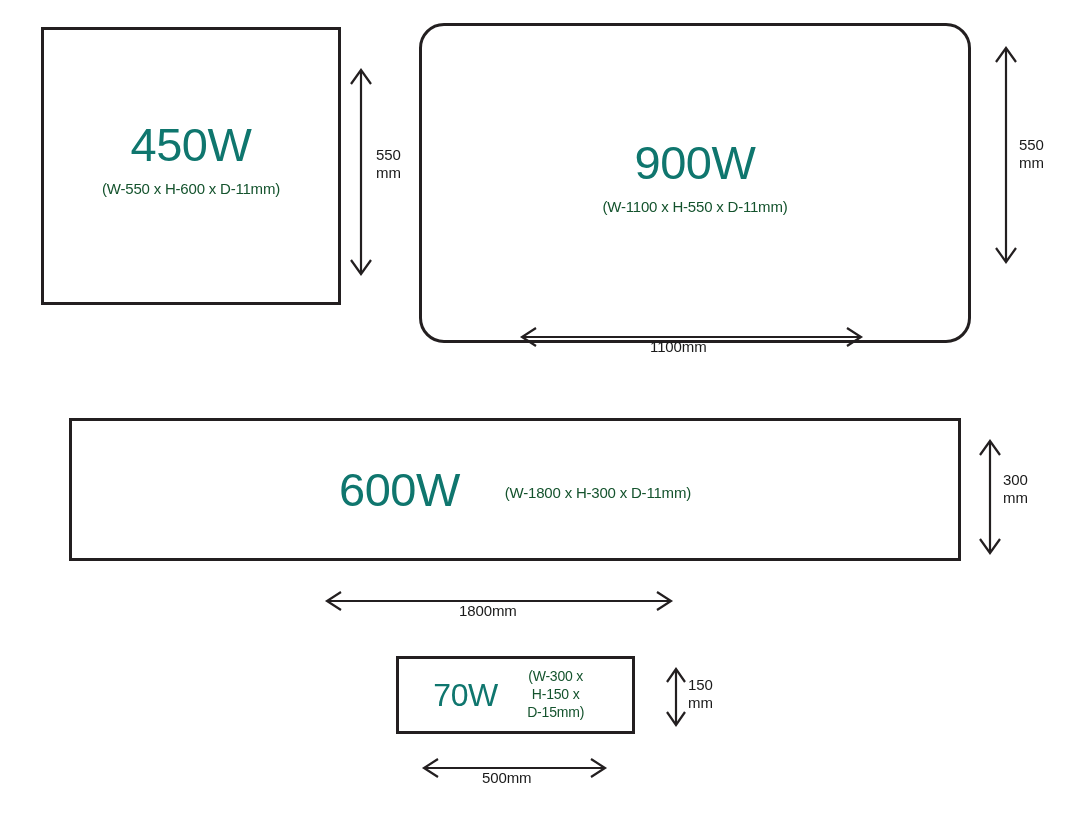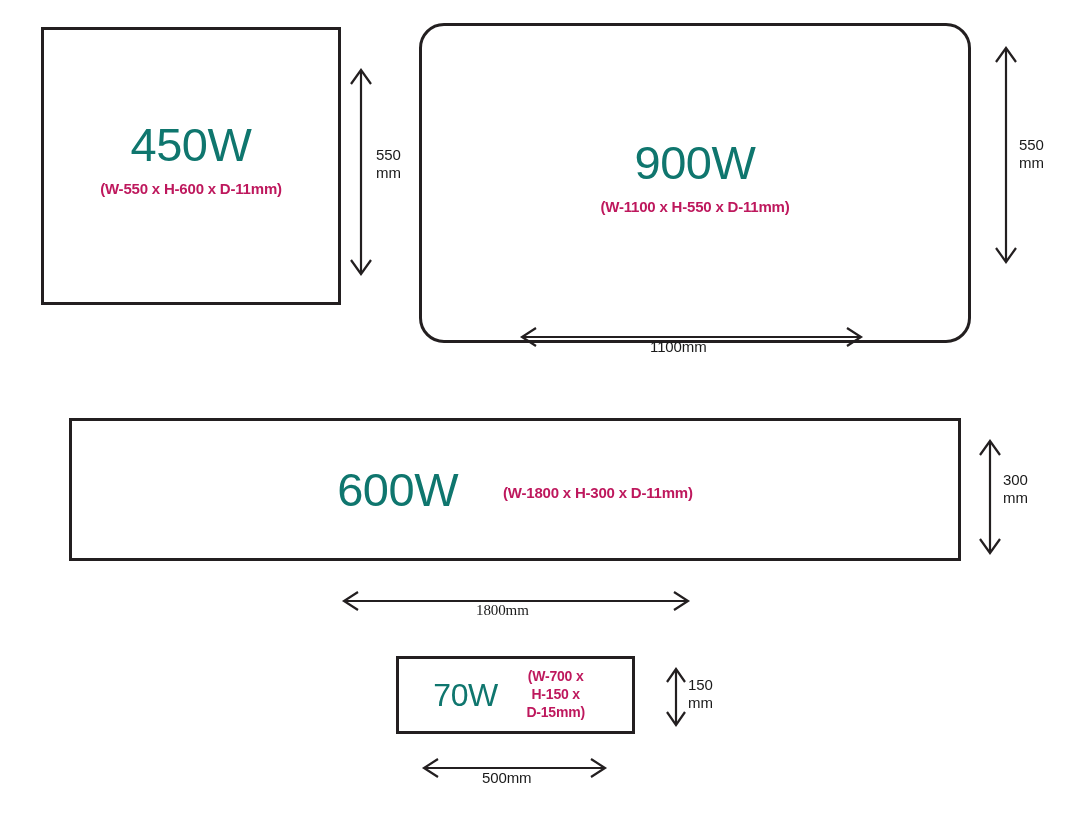--- a/index.html
+++ b/index.html
@@ -41,22 +41,22 @@
     align-items: center;
     justify-content: center;
   }
   .watt {
     color: #0f766e;
     font-weight: 300;
     letter-spacing: -0.5px;
     white-space: nowrap;
   }
   .dims {
-    color: #be185d;
-    font-weight: 700;
+    color: #14532d;
+    font-weight: 400;
     white-space: nowrap;
     letter-spacing: -0.2px;
   }
   .dims.stacked {
     white-space: normal;
     text-align: center;
     line-height: 1.28;
   }
 
   
@@ -115,21 +115,21 @@
 
   
   #dim-h-1100 { left: 519px; top: 326px; }
   #dim-h-1100 .dim-label { left: 131px; top: 12px; }
 
   
   #dim-v-300 { left: 977px; top: 437px; }
   #dim-v-300 .dim-label { left: 26px; top: 34px; }
 
   
-  #dim-h-1800 { left: 341px; top: 590px; font-family: Liberation Serif, serif; }
+  #dim-h-1800 { left: 324px; top: 590px; }
   #dim-h-1800 .dim-label { left: 135px; top: 12px; }
 
   
   #dim-v-150 { left: 663px; top: 666px; }
   #dim-v-150 .dim-label { left: 25px; top: 10px; }
 
   
   #dim-h-500 { left: 421px; top: 757px; }
   #dim-h-500 .dim-label { left: 61px; top: 12px; }
 </style>
@@ -211,21 +211,21 @@
       <polyline points="17,2 3,11 17,20" fill="none" stroke="#231f20" stroke-width="2.2"></polyline>
       <polyline points="333,2 347,11 333,20" fill="none" stroke="#231f20" stroke-width="2.2"></polyline>
     </svg>
     <div class="dim-label">1800mm</div>
   </div>
 
   <div class="panel" id="panel-70">
     <div class="panel-inner row">
       <div class="watt">70W</div>
       <div class="dims stacked">
-        <span>(W-700 x</span><br>
+        <span>(W-300 x</span><br>
         <span>H-150 x</span><br>
         <span>D-15mm)</span>
       </div>
     </div>
   </div>
 
   <div class="dim" id="dim-v-150">
     <svg width="26" height="62" viewBox="0 0 26 62" aria-hidden="true">
       <line x1="13" y1="5" x2="13" y2="57" stroke="#231f20" stroke-width="2.2"></line>
       <polyline points="4,16 13,3 22,16" fill="none" stroke="#231f20" stroke-width="2.2"></polyline>

